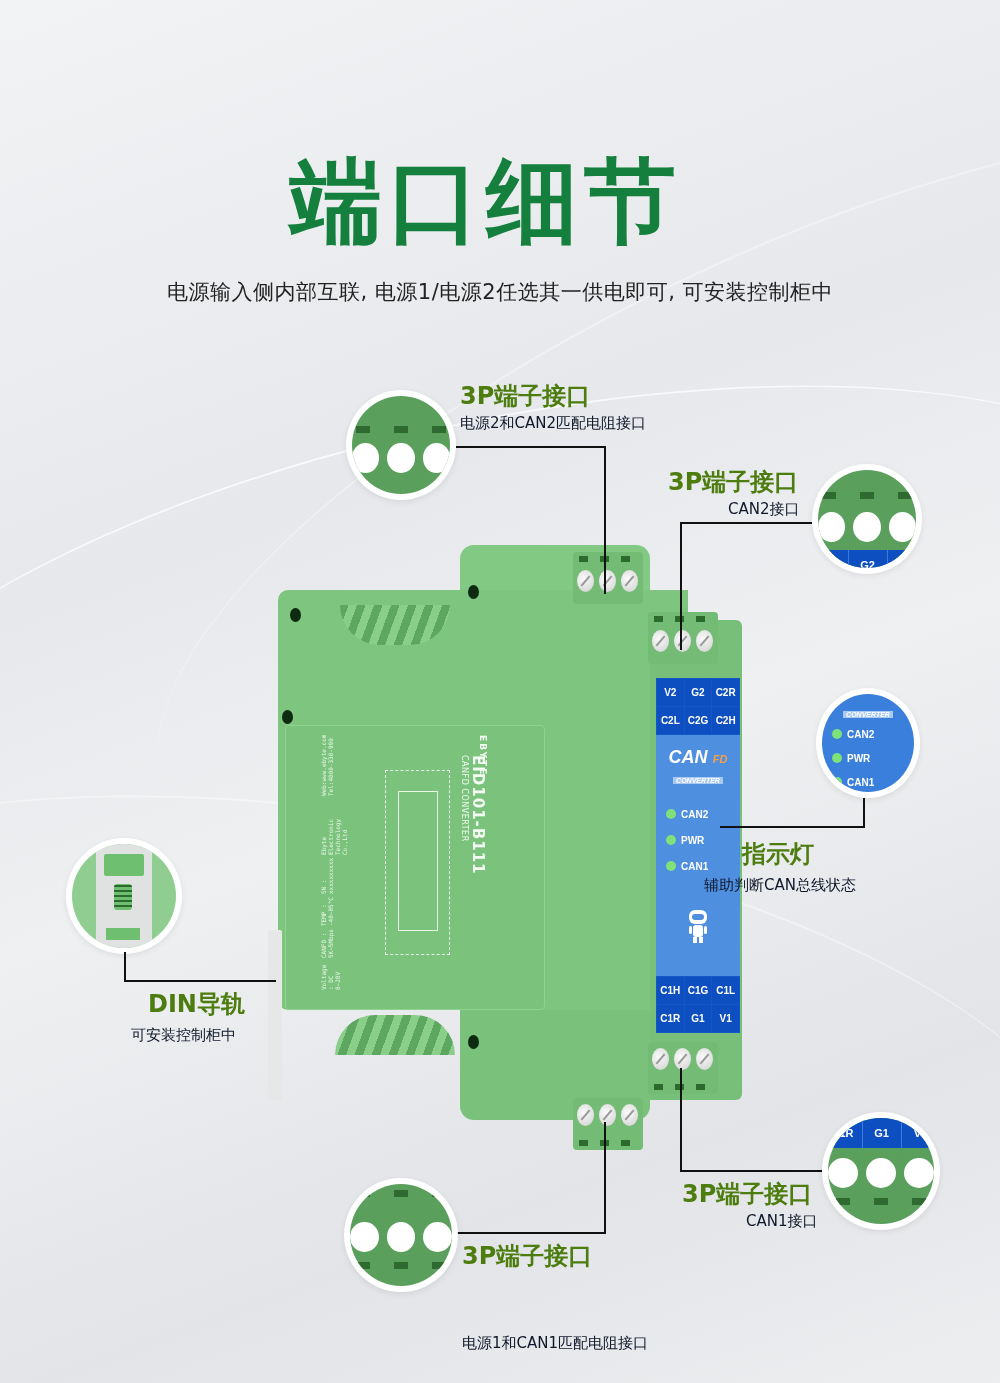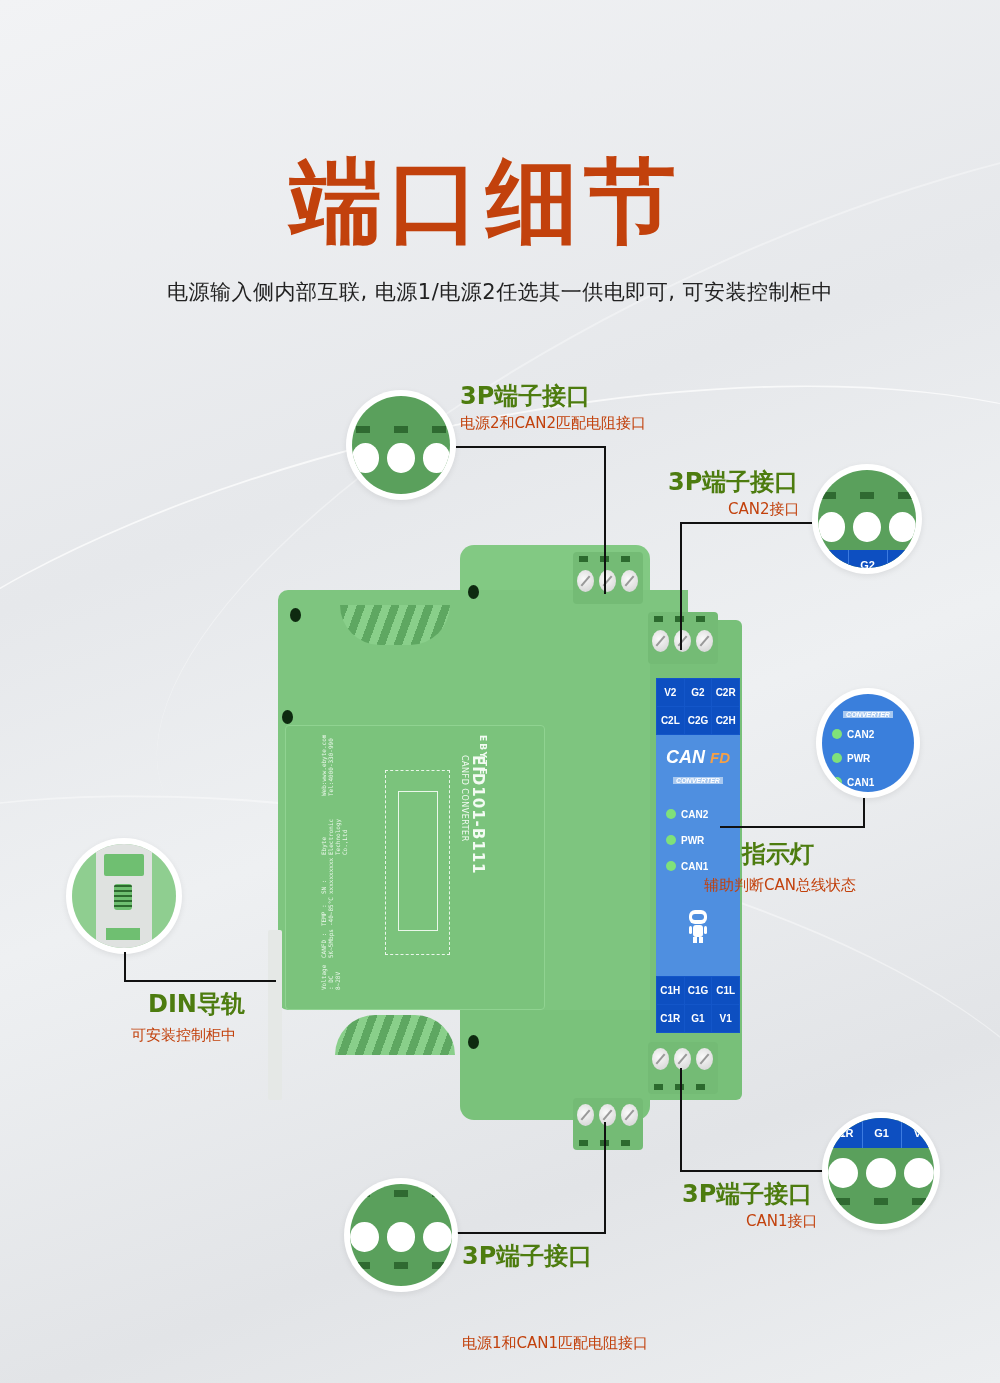--- a/index.html
+++ b/index.html
@@ -14,21 +14,21 @@
     position: absolute; left: -200px; top: 420px; width: 1400px; height: 500px;
     border-radius: 50%;
     border-top: 2px solid rgba(255,255,255,0.7);
     transform: rotate(-12deg);
   }
   .bg-sweep.s2 { top: 820px; left: -300px; transform: rotate(10deg); opacity: .6; }
   .bg-sweep.s3 { top: 250px; left: 100px; transform: rotate(-25deg); opacity: .5; }
 
   .title {
     position: absolute; top: 140px; left: 0; width: 972px; text-align: center;
-    font-size: 92px; font-weight: 900; letter-spacing: 6px; color: #c2410c;
+    font-size: 92px; font-weight: 900; letter-spacing: 6px; color: #15803d;
     font-family: "DejaVu Sans", sans-serif;
   }
   .subtitle {
     position: absolute; top: 278px; left: 0; width: 1000px; text-align: center;
     font-size: 21px; color: #222; letter-spacing: 0.5px;
   }
 
   
   .device { position: absolute; left: 260px; top: 530px; width: 490px; height: 640px; }
   .body-main {
@@ -82,42 +82,42 @@
 
   .panel {
     position: absolute; left: 396px; top: 148px; width: 84px; height: 355px;
     background: #4f8fe0; border-radius: 2px;
   }
   .pin-grid { display: grid; grid-template-columns: repeat(3, 1fr); background: #1356c9; gap: 1px; border: 1px solid #1356c9; }
   .pin-grid div { background: #0d4fc1; color: #fff; font-size: 10px; font-weight: bold; text-align: center; height: 27px; line-height: 27px; font-family: "Liberation Sans", sans-serif; }
   .pin-grid.bottom { position: absolute; bottom: 0; left: 0; right: 0; }
   .logo { text-align: center; margin-top: 12px; }
   .logo .can { color: #fff; font-style: italic; font-weight: 700; font-size: 18px; font-family: "Liberation Sans", sans-serif; }
-  .logo .fd { color: #f5a046; font-style: italic; font-weight: 900; font-size: 15px; font-family: "Liberation Sans", sans-serif; }
+  .logo .fd { color: #f5a046; font-style: italic; font-weight: 900; font-size: 11px; font-family: "Liberation Sans", sans-serif; }
   .logo .conv { display: inline-block; background: #a9c9f0; color: #fff; font-size: 7px; font-style: italic; font-weight: bold; padding: 0 3px; margin-top: -2px; font-family: "Liberation Sans", sans-serif; }
   .leds { margin-top: 14px; padding-left: 10px; }
   .led-row { display: flex; align-items: center; gap: 5px; height: 26px; color: #fff; font-size: 10px; font-weight: bold; font-family: "Liberation Sans", sans-serif; }
   .led { width: 10px; height: 10px; border-radius: 50%; background: #7fe17a; }
   .robot { position: absolute; left: 30px; top: 230px; width: 24px; height: 38px; }
 
   
   .circle {
     position: absolute; border-radius: 50%; background: #fff; overflow: hidden;
     box-shadow: 0 2px 6px rgba(0,0,0,0.08);
   }
   .circle .inner-green { position: absolute; inset: 6px; border-radius: 50%; background: #5aa05c; overflow: hidden; }
   .term-zoom { position: absolute; left: 0; right: 0; display: flex; justify-content: center; gap: 8px; }
   .term-hole { width: 30px; height: 30px; border-radius: 50%; background: #fff; }
   .term-slot-row { position: absolute; left: 0; right: 0; display: flex; justify-content: center; gap: 24px; }
   .term-slot-row span { width: 14px; height: 7px; background: #2f6a31; }
   .blue-strip { position: absolute; left: 0; right: 0; height: 30px; background: #0d4fc1; display: flex; justify-content: center; gap: 1px; }
   .blue-strip span { flex: 0 0 38px; color: #fff; font-size: 11px; font-weight: bold; text-align: center; line-height: 30px; border-left: 1px solid #3c7be0; font-family: "Liberation Sans", sans-serif; }
 
   .callout-title { position: absolute; color: #4d7c0f; font-size: 24px; font-weight: bold; white-space: nowrap; }
-  .callout-sub { position: absolute; color: #c2410c; font-size: 15px; white-space: nowrap; }
+  .callout-sub { position: absolute; color: #0f172a; font-size: 15px; white-space: nowrap; }
   .line { position: absolute; background: #111; }
 </style>
 </head>
 <body>
 
 <div class="bg-sweep"></div>
 <div class="bg-sweep s2"></div>
 <div class="bg-sweep s3"></div>
 
 <h1 class="title">端口细节</h1>

